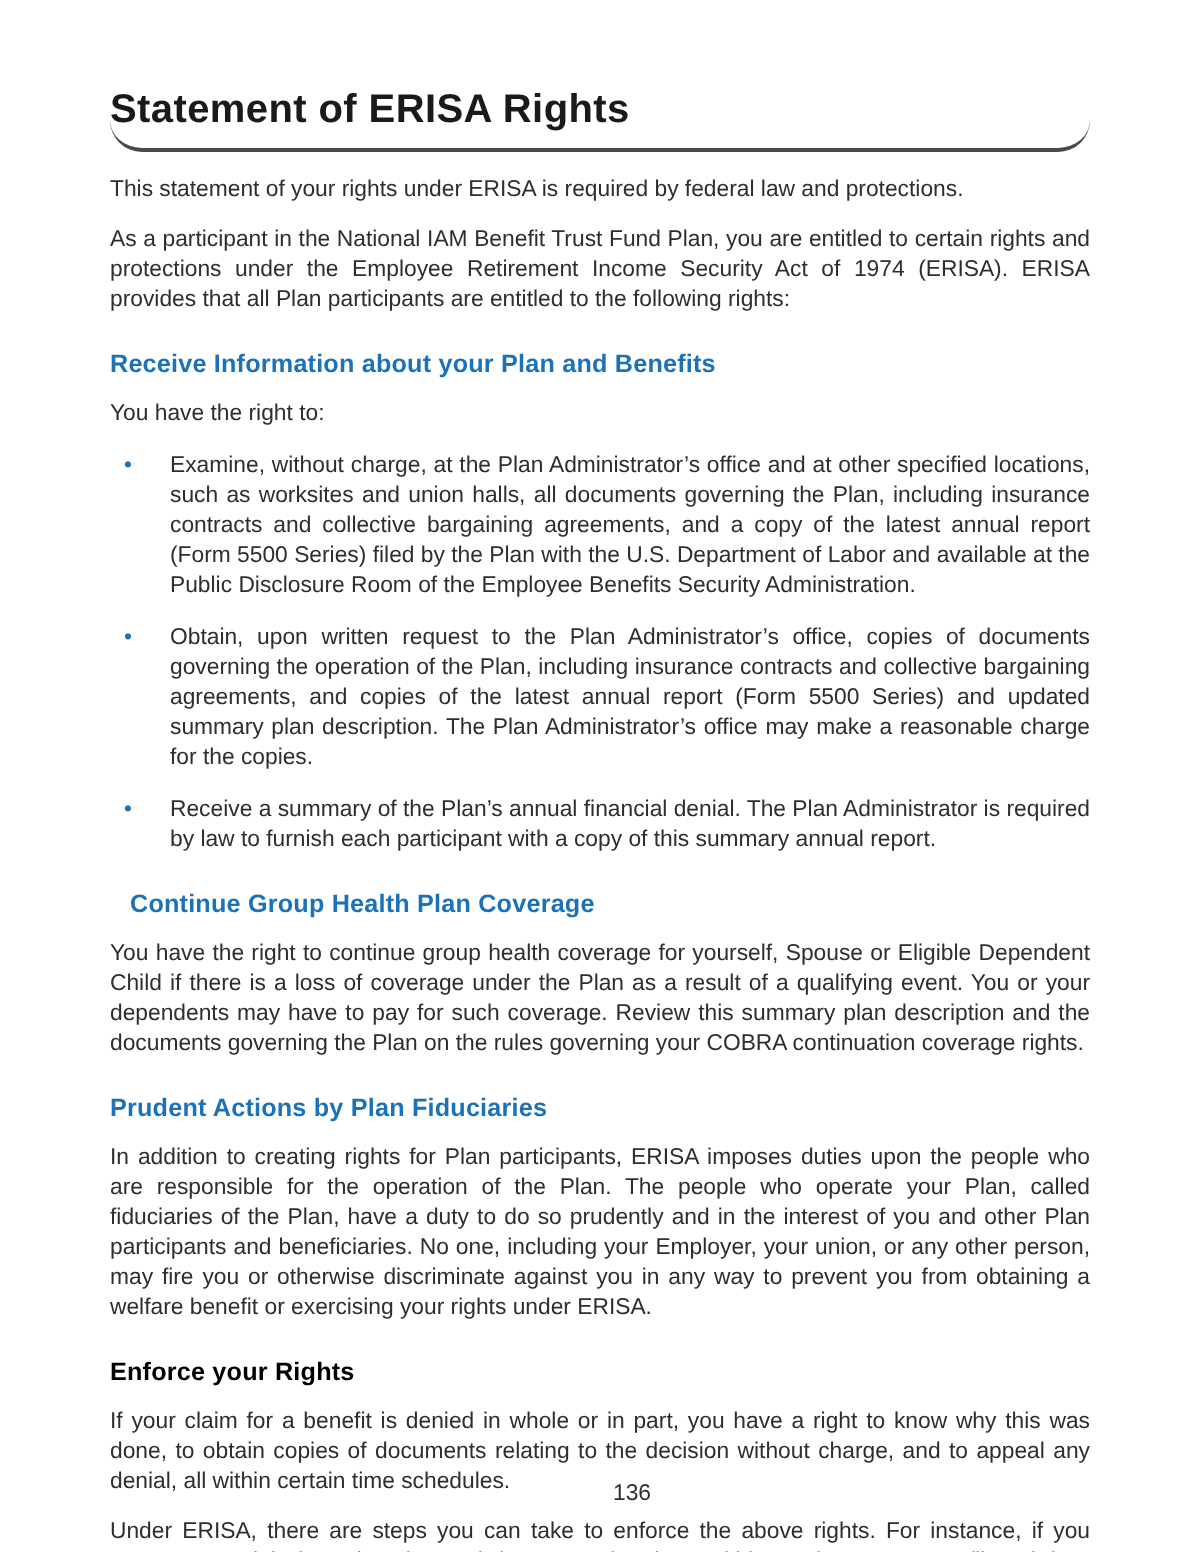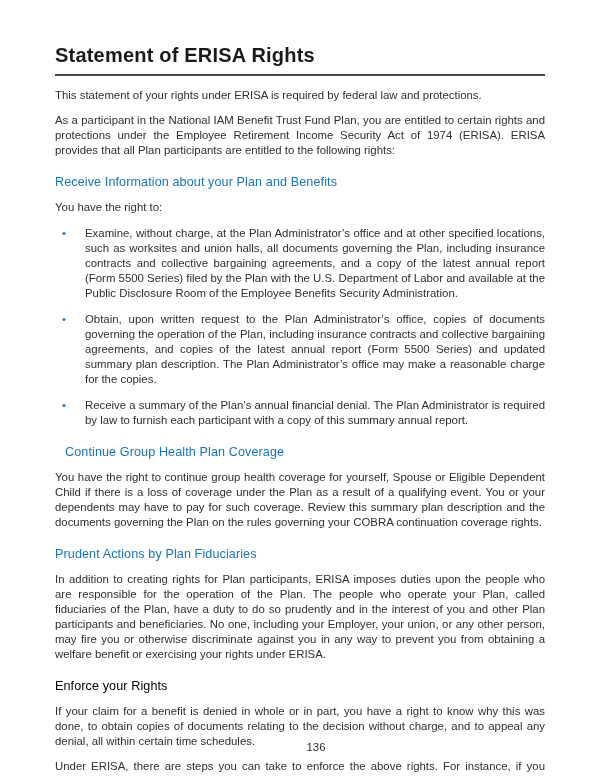--- a/index.html
+++ b/index.html
@@ -1,15 +1,15 @@
 <!DOCTYPE html>
 <html><head>
 <meta charset="utf-8">
 <style>
-  * { margin: 0; padding: 0; box-sizing: border-box; }
+  * { margin: 0; padding: 0; box-sizing: border-box; border-radius: 23px; }
   html, body { width: 600px; height: 776px; }
   body {
     background: #ffffff;
     font-family: "Liberation Sans", sans-serif;
     color: #2e2e2e;
     position: relative;
     overflow: hidden;
   }
   .page {
     width: 600px;
@@ -29,21 +29,21 @@
   p.body-text {
     font-size: 11.4px;
     line-height: 15px;
     text-align: justify;
     margin-top: 10px;
     color: #2e2e2e;
   }
   p.no-justify { text-align: left; }
   h2.section-heading {
     font-size: 12.6px;
-    font-weight: normal;
+    font-weight: bold;
     margin-top: 17px;
     margin-bottom: 11px;
     letter-spacing: 0.1px;
   }
   ul.bullet-list {
     list-style: none;
     margin-top: 4px;
   }
   ul.bullet-list li {
     position: relative;

